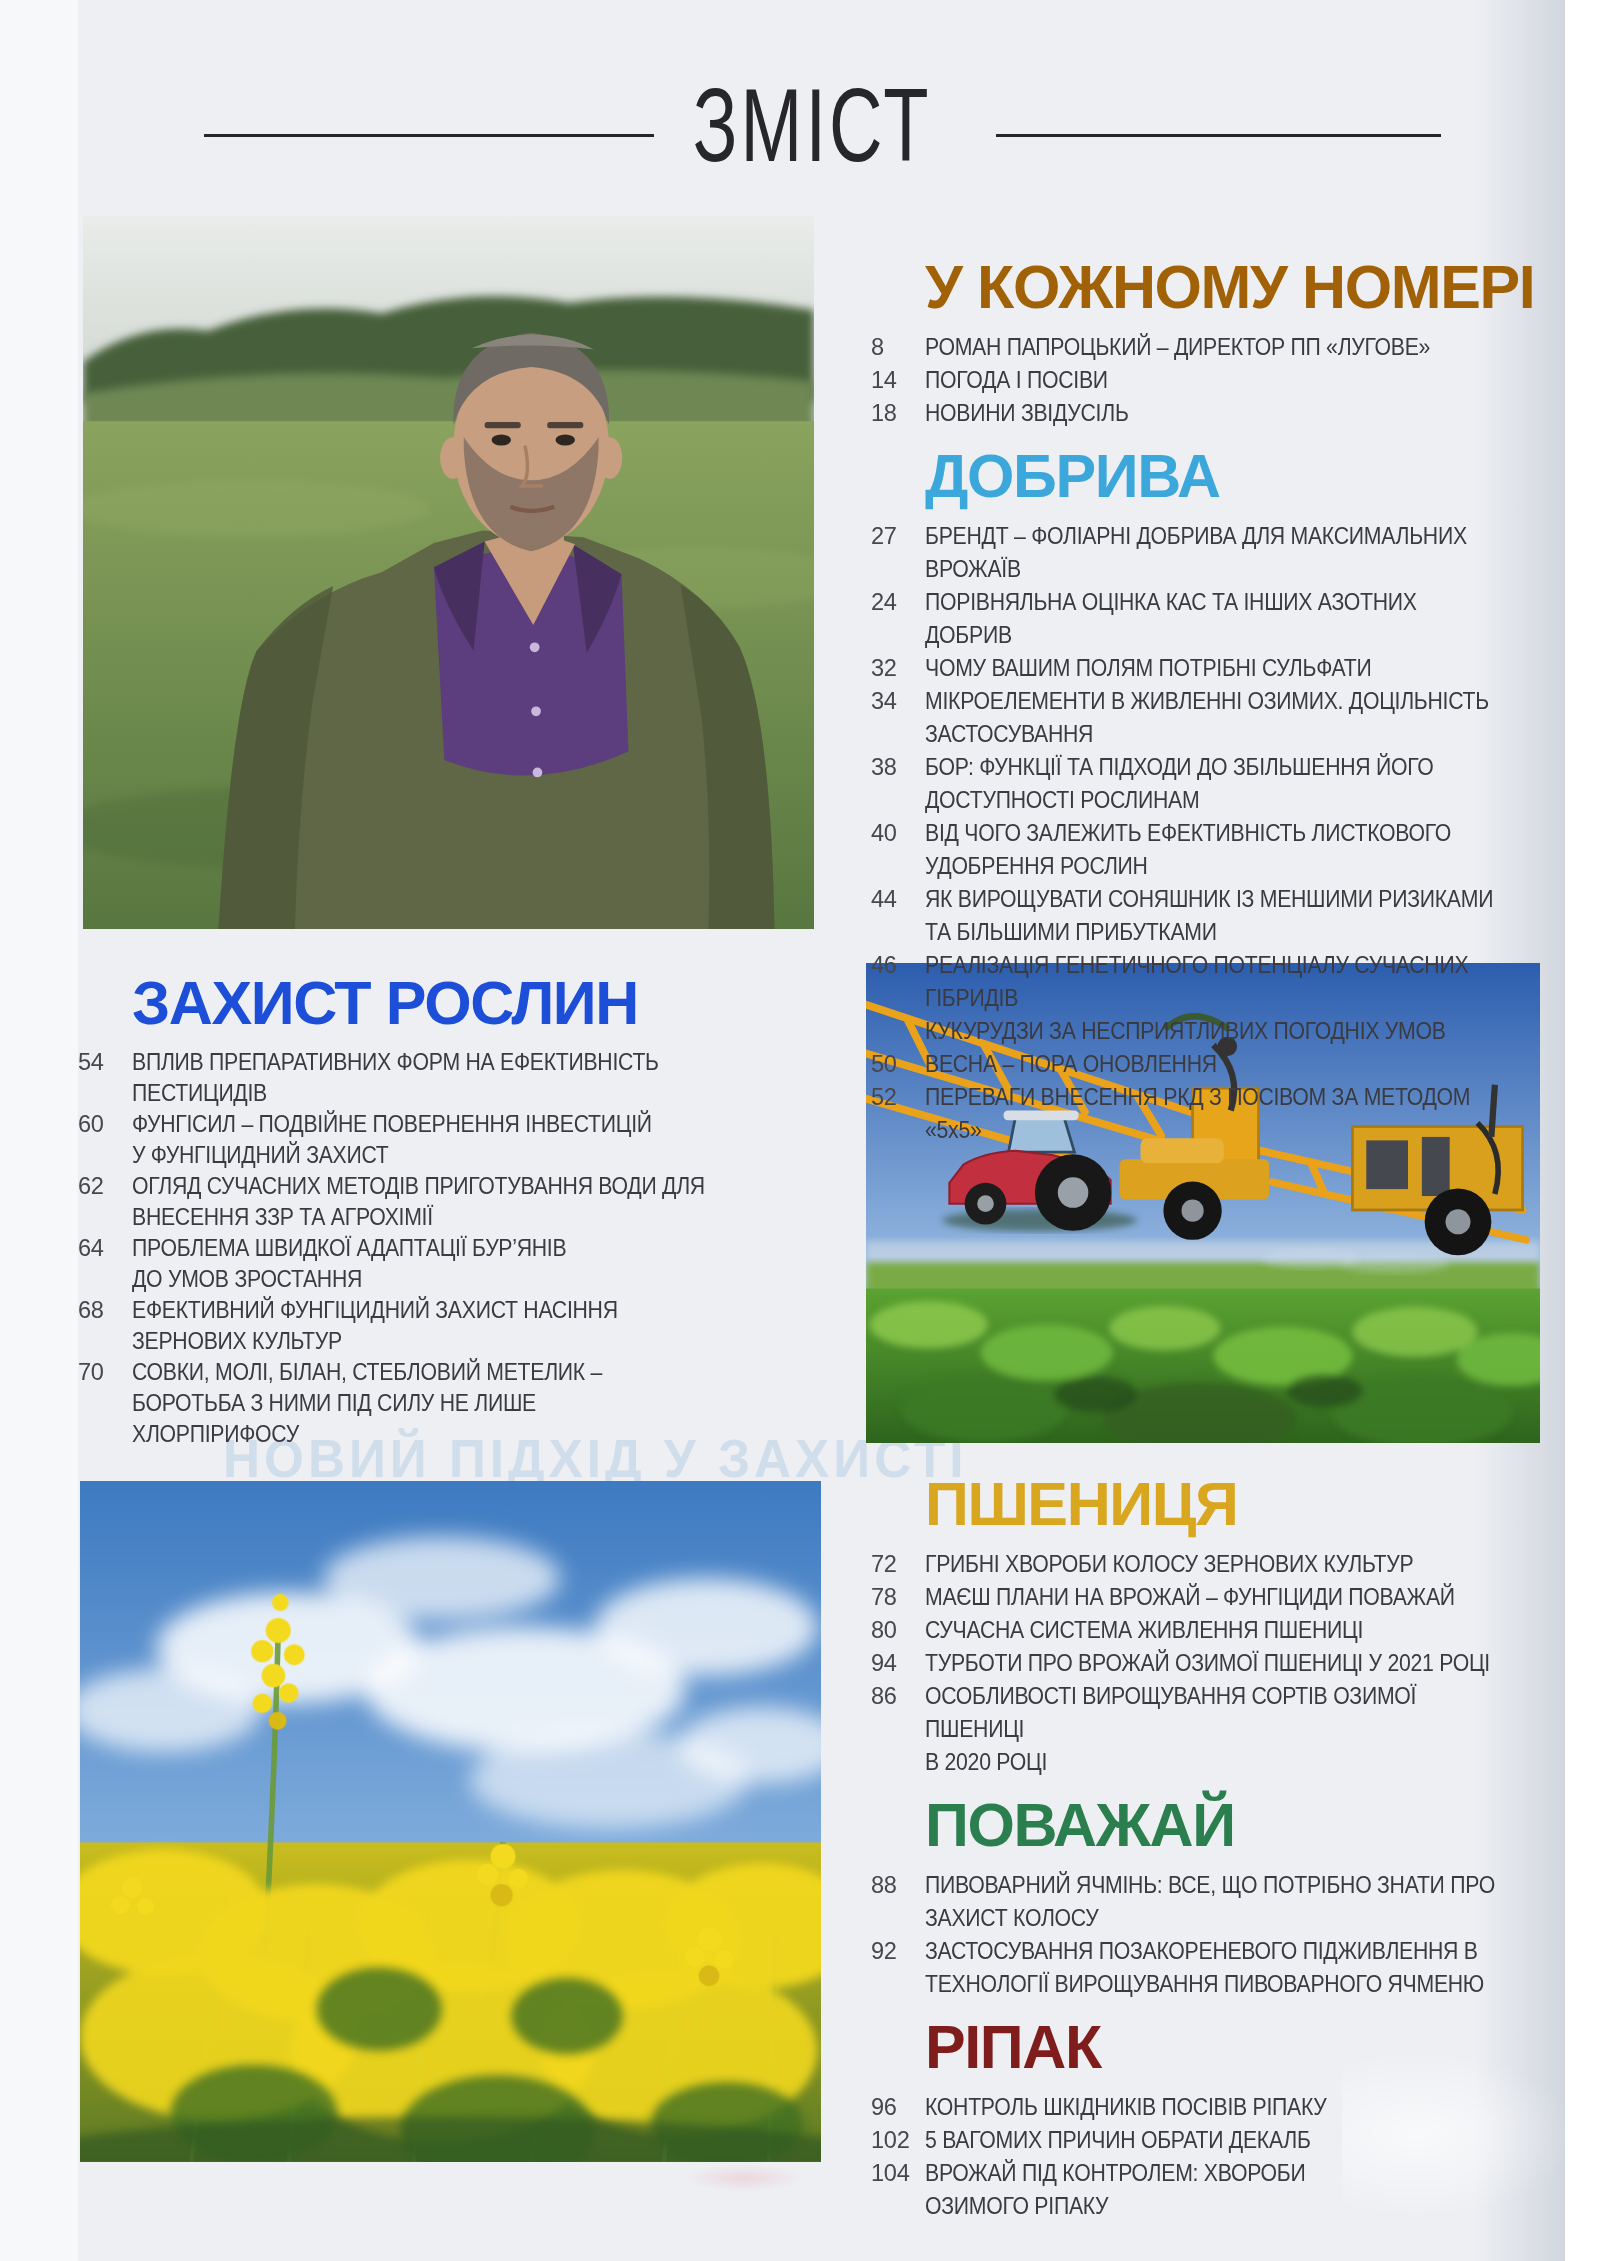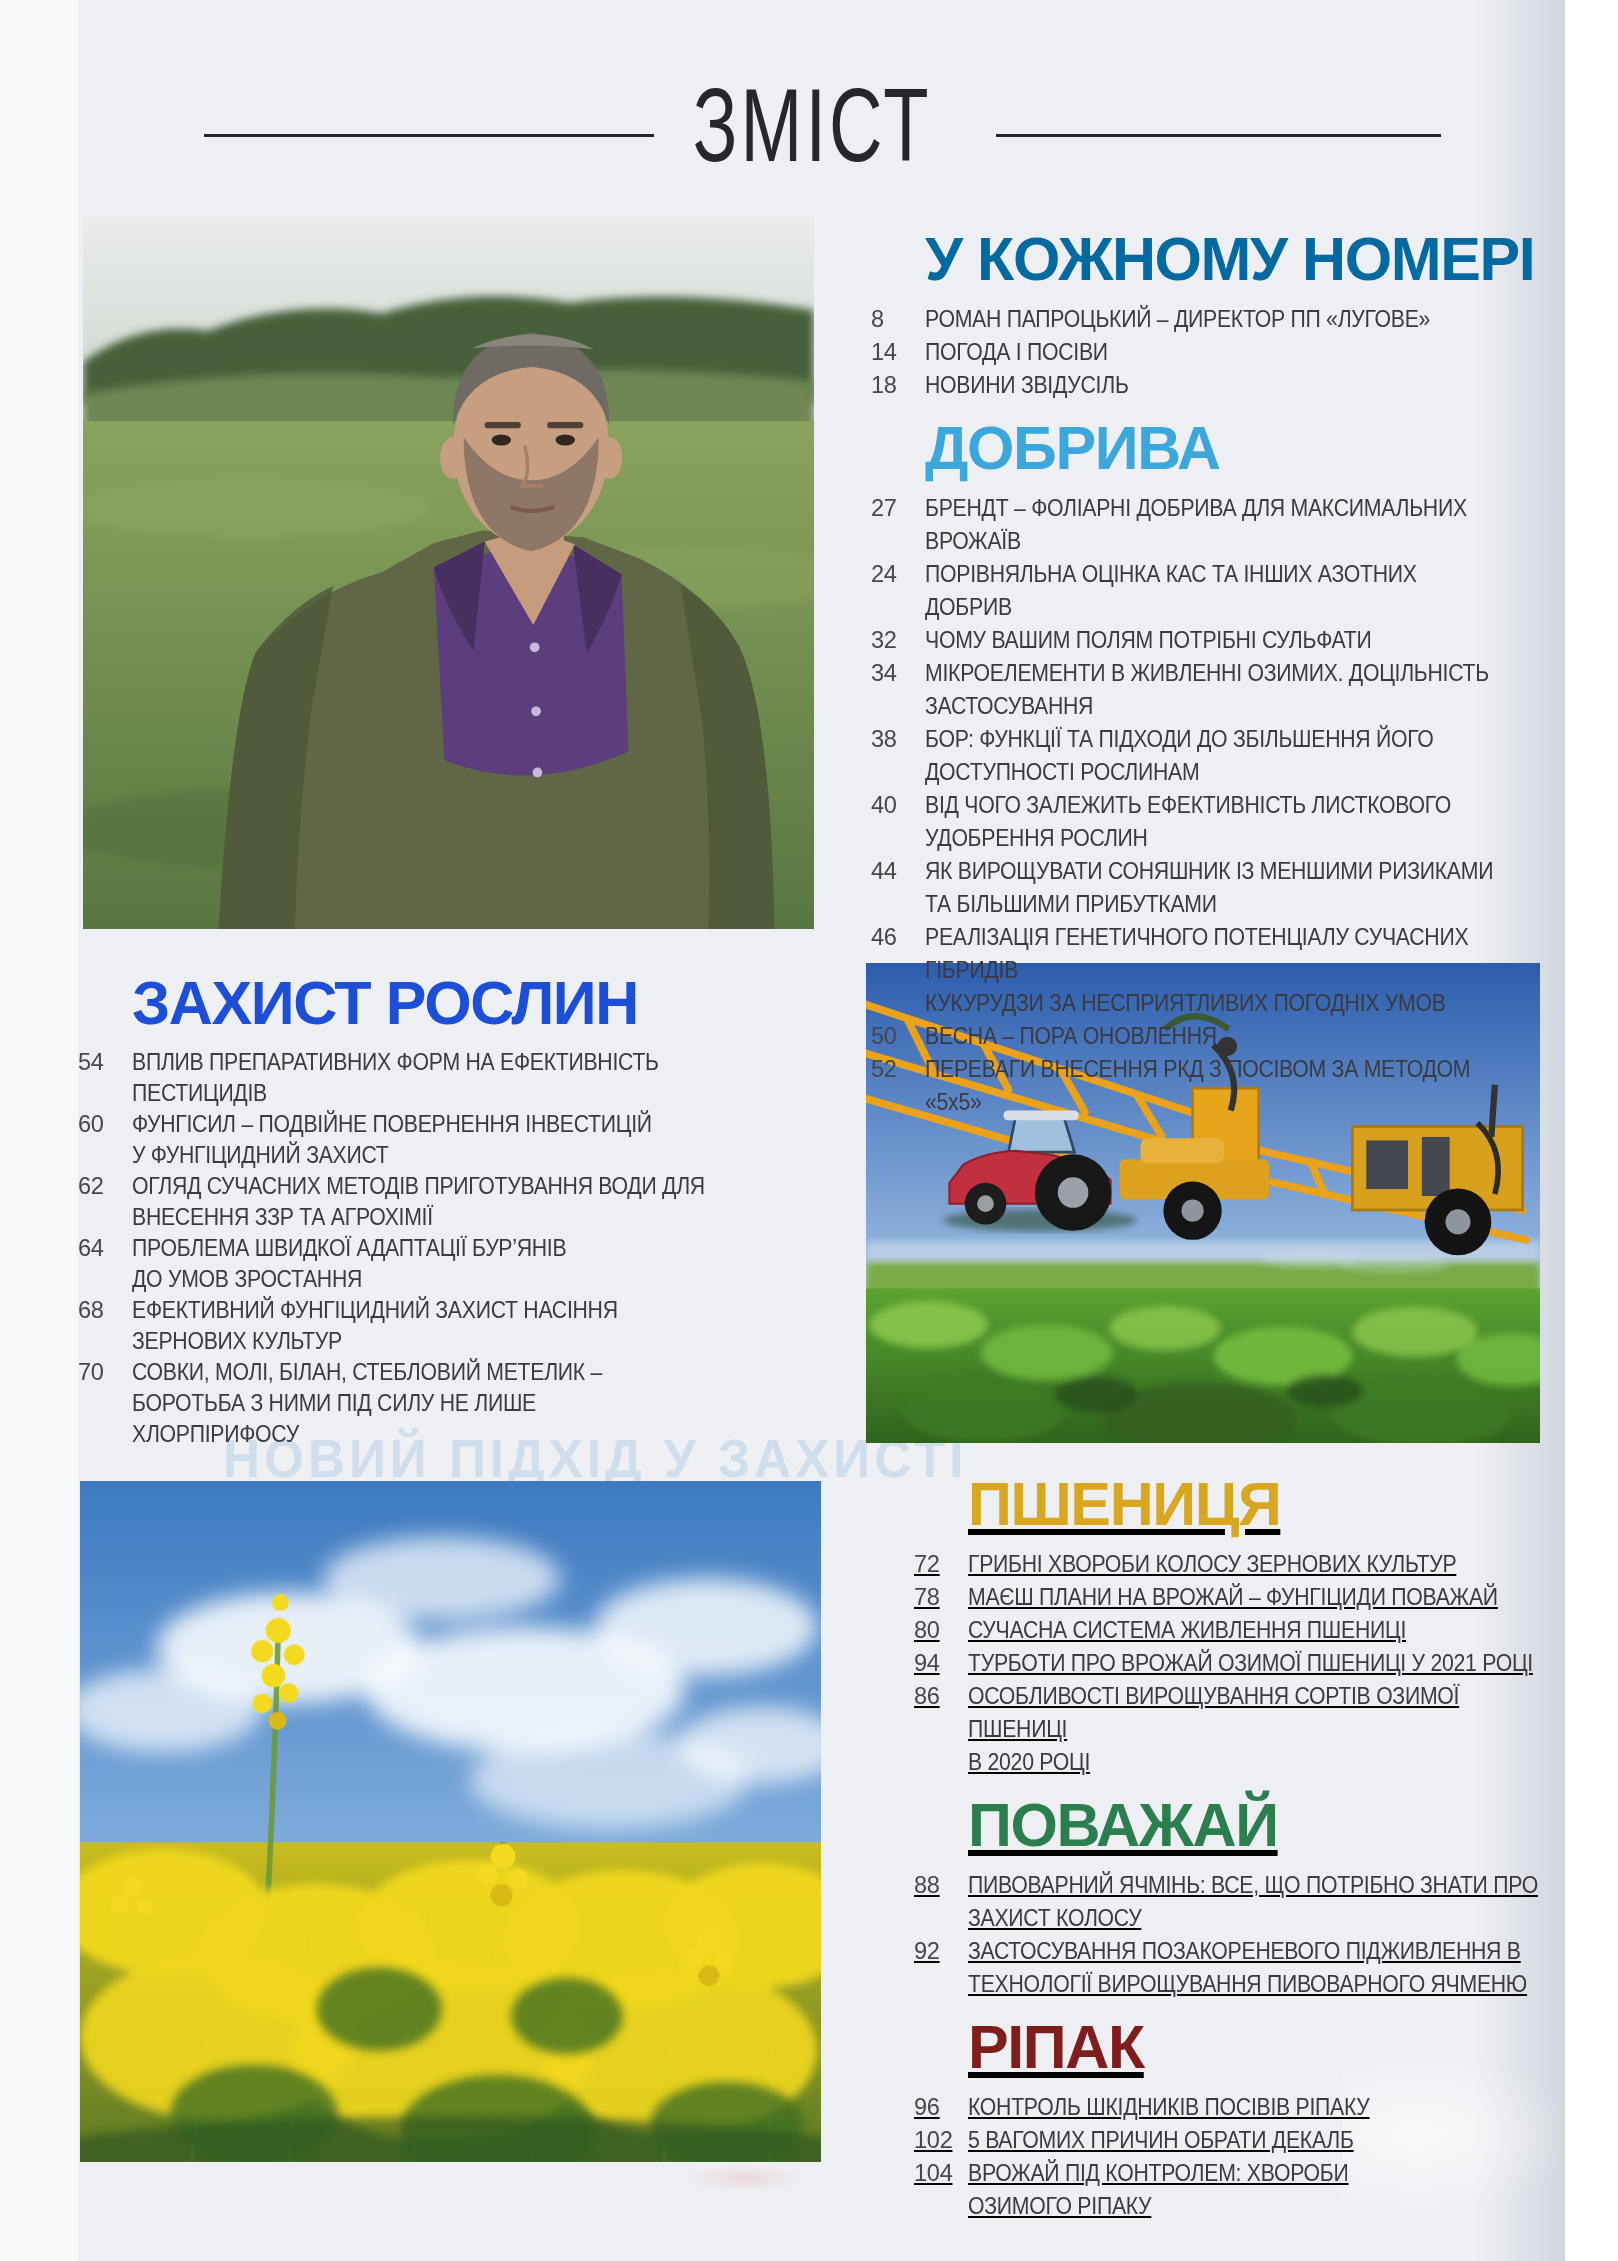--- a/index.html
+++ b/index.html
@@ -20,21 +20,21 @@
     margin:0; text-align:center; font-size:103px; line-height:104px; font-weight:400;
     letter-spacing:4.2px; color:#26262b; transform:scaleX(0.72); transform-origin:center top; }
   .rule { position:absolute; top:134px; height:2.8px; background:#26262b; }
   .rule-left  { left:204px;  width:450px; }
   .rule-right { left:996px; width:445px; }
 
   
   .toc-block { position:absolute; z-index:3; }
   #block-a { left:871px; top:229px;  width:695px; }
   #block-b { left:78px;  top:973px; width:758px; }
-  #block-c { left:914px; top:1474px; width:695px;text-decoration:underline; }
+  #block-c { left:871px; top:1474px; width:695px; }
   .toc-block h2 { margin:16.7px 0 12.5px 54px; font-size:61px; line-height:61px;
     font-weight:700; letter-spacing:-1.4px; }
   .toc-block h2:first-child { margin-top:0; }
   .entry { display:flex; align-items:flex-start; font-size:23.6px; line-height:33px; }
   #block-b .entry { line-height:31px; }
   .pg  { flex:0 0 54px; width:54px; color:#46464c; letter-spacing:-0.3px; }
   .ttl { white-space:pre-line; color:#3a3a40; letter-spacing:-0.3px;
     transform:scaleX(0.9); transform-origin:left top; }
 
   
@@ -275,21 +275,21 @@
         </g>
       </g>
       <ellipse cx="532" cy="975" rx="620" ry="60" fill="#2e5420" opacity="0.65" filter="url(#rBlur)"></ellipse>
     </svg>
   </div>
 
   <div class="ghost">НОВИЙ ПІДХІД У ЗАХИСТІ</div>
   <div class="ghost-mark"></div>
 
   <section class="toc-block" id="block-a">
-      <h2 style="color: #0369a1;">У КОЖНОМУ НОМЕРІ</h2>
+      <h2 style="color: #a16207; margin-top: 28px;">У КОЖНОМУ НОМЕРІ</h2>
       <div class="entry">
         <span class="pg">8</span>
         <span class="ttl">РОМАН ПАПРОЦЬКИЙ – ДИРЕКТОР ПП «ЛУГОВЕ»</span>
       </div>
       <div class="entry">
         <span class="pg">14</span>
         <span class="ttl">ПОГОДА І ПОСІВИ</span>
       </div>
       <div class="entry">
         <span class="pg">18</span>

